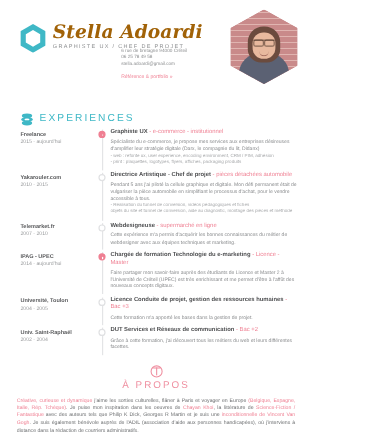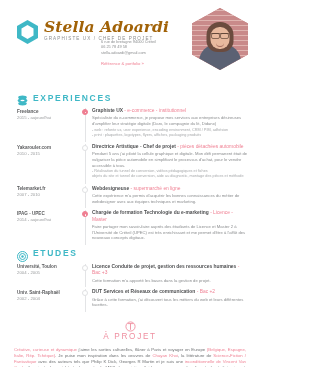--- a/index.html
+++ b/index.html
@@ -98,21 +98,21 @@
   .p-smile{
     position:absolute;left:50%;top:34px;transform:translateX(-50%);
     width:8px;height:4px;border-bottom:1px solid rgba(120,60,55,0.6);
     border-radius:0 0 8px 8px;
   }
 
   
   .section-head{display:flex;align-items:center;gap:5px;padding-left:17px;margin-bottom:5px;}
   .sec-icon{width:11px;height:11px;flex:0 0 auto;}
   .sec-title{
-    font-size:8.5px;letter-spacing:1.7px;color:#3fb8c6;font-weight:bold;
+    font-size:8.5px;letter-spacing:1.7px;color:#3fb8c6;font-weight:normal;
   }
 
   
   .entries{padding-left:17px;padding-right:11px;}
   .entry{display:flex;position:relative;margin-bottom:6px;}
   .left-col{
     width:62px;flex:0 0 62px;padding-top:0.5px;
   }
   .org{font-size:4.6px;color:#5b5c5e;font-weight:bold;line-height:6px;white-space:nowrap;}
   .dates{font-size:4.3px;color:#9a9c9e;line-height:6.4px;}
@@ -261,30 +261,20 @@
           </div>
           <div class="right-col">
             <div class="role">Chargée de formation Technologie du e-marketing <span class="accent">- Licence - Master</span></div>
             <div class="desc">Faire partager mon savoir-faire auprès des étudiants de Licence et Master 2 à l'Université de Créteil (UPEC) est très enrichissant et me permet d'être à l'affût des nouveaux concepts digitaux.</div>
           </div>
         </div>
       </div>
   </div>
 
   <div class="etudes-wrap">
-    <div class="section-head">
-      <span class="sec-icon">
-        <svg width="11" height="11" viewBox="0 0 11 11">
-          <circle cx="5.5" cy="5.5" r="5" fill="none" stroke="#3fb8c6" stroke-width="1"></circle>
-          <circle cx="5.5" cy="5.5" r="3" fill="none" stroke="#3fb8c6" stroke-width="1"></circle>
-          <circle cx="5.5" cy="5.5" r="1.2" fill="#3fb8c6"></circle>
-        </svg>
-      </span>
-      <span class="sec-title">ETUDES</span>
-    </div>
     <div class="entries" id="edu-list">
         <div class="entry">
           <div class="left-col">
             <div class="org">Université, Toulon</div>
             <div class="dates">2004 - 2005</div>
           </div>
           <div class="rail">
             <span class="dot"></span>
           </div>
           <div class="right-col">
@@ -309,17 +299,17 @@
   </div>
 
   <div class="about">
     <div class="about-icon">
       <svg width="11" height="11" viewBox="0 0 11 11">
         <circle cx="5.5" cy="5.5" r="4.6" fill="none" stroke="#ef8fa0" stroke-width="0.9"></circle>
         <rect x="5.1" y="2.2" width="0.9" height="6.6" fill="#ef8fa0"></rect>
         <rect x="2.6" y="2.2" width="5.9" height="0.9" fill="#ef8fa0"></rect>
       </svg>
     </div>
-    <div class="about-title">À PROJET</div>
+    <div class="about-title">À PROPOS</div>
     <div class="about-text" id="about-text"><span class="pk">Créative, curieuse et dynamique</span><span> j'aime les sorties culturelles, flâner à Paris et voyager en Europe </span><span class="pk">(Belgique, Espagne, Italie, Rép. Tchèque)</span><span>. Je puise mon inspiration dans les oeuvres de </span><span class="pk">Chayan Khoi</span><span>, la littérature de </span><span class="pk">Science-Fiction / Fantastique</span><span> avec des auteurs tels que Philip K Dick, Georges R Martin et je suis une </span><span class="pk">inconditionnelle de Vincent Van Gogh</span><span>. Je suis également bénévole auprès de l'ADIL (association d'aide aux personnes handicapées), où j'interviens à distance dans la rédaction de courriers administratifs.</span></div>
   </div>
 
 </div>
 
 </body></html>

